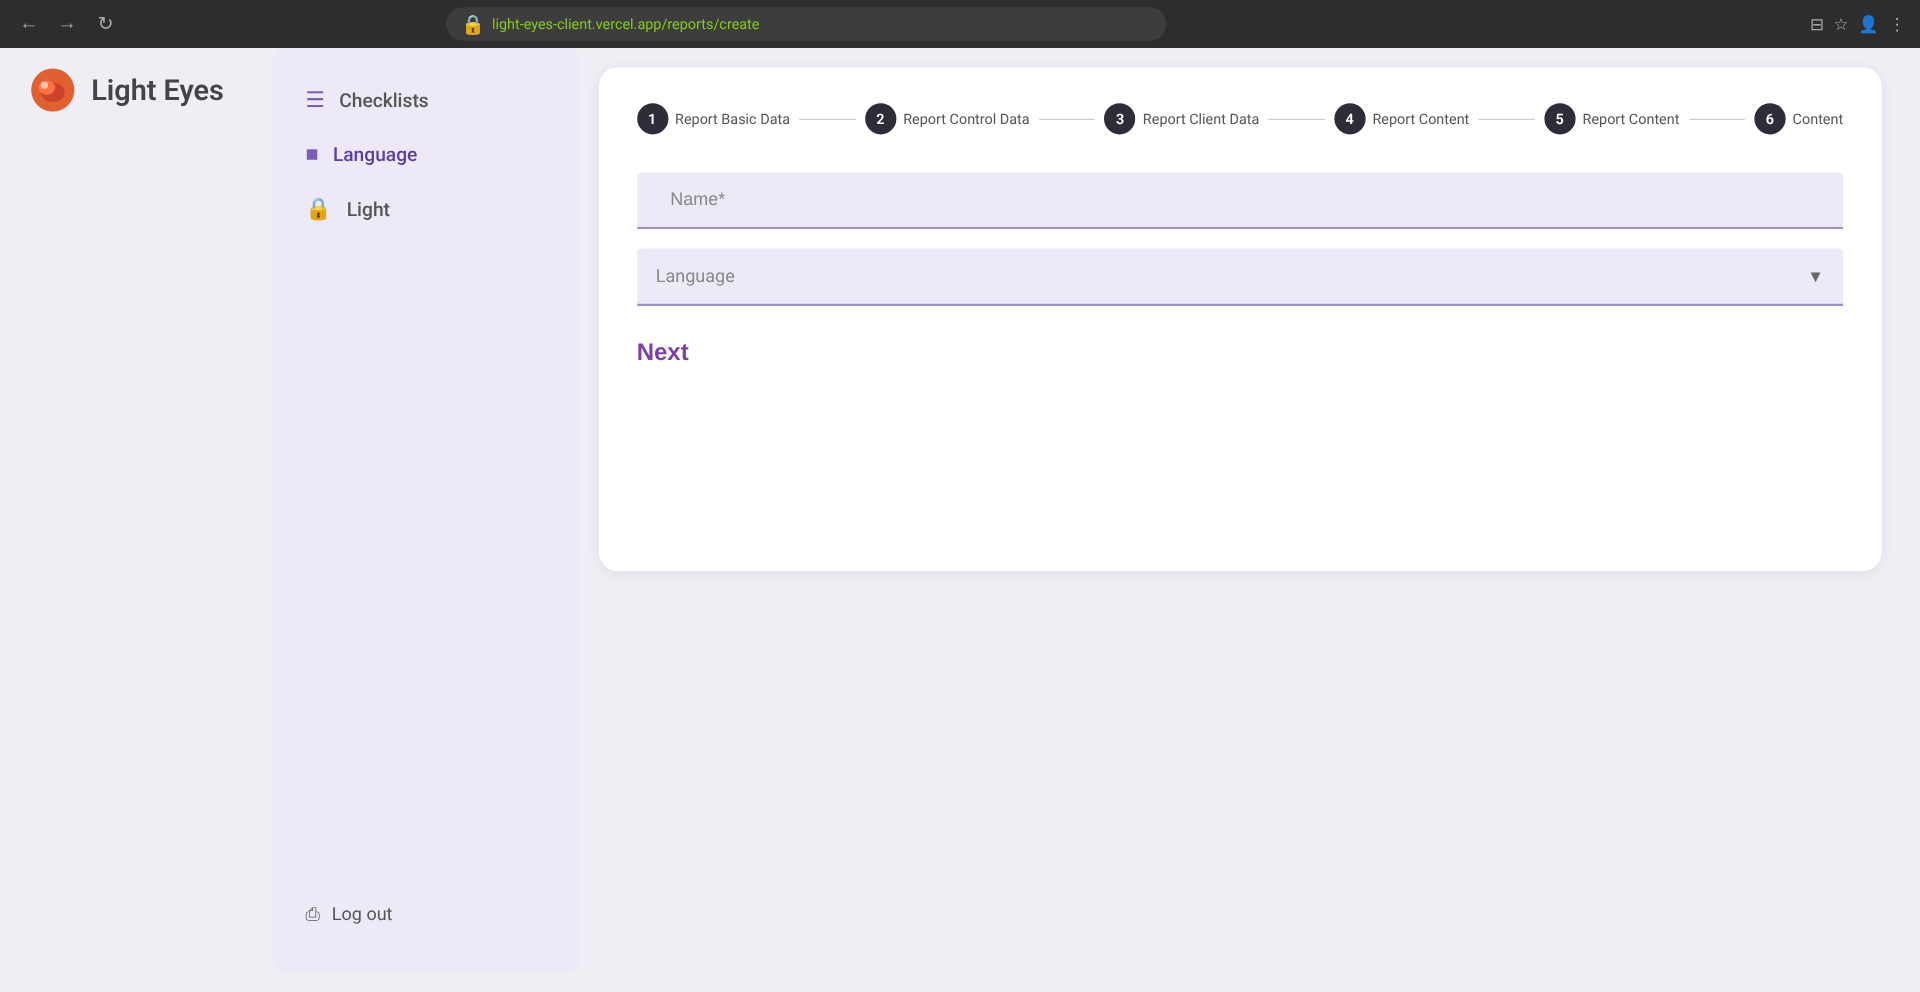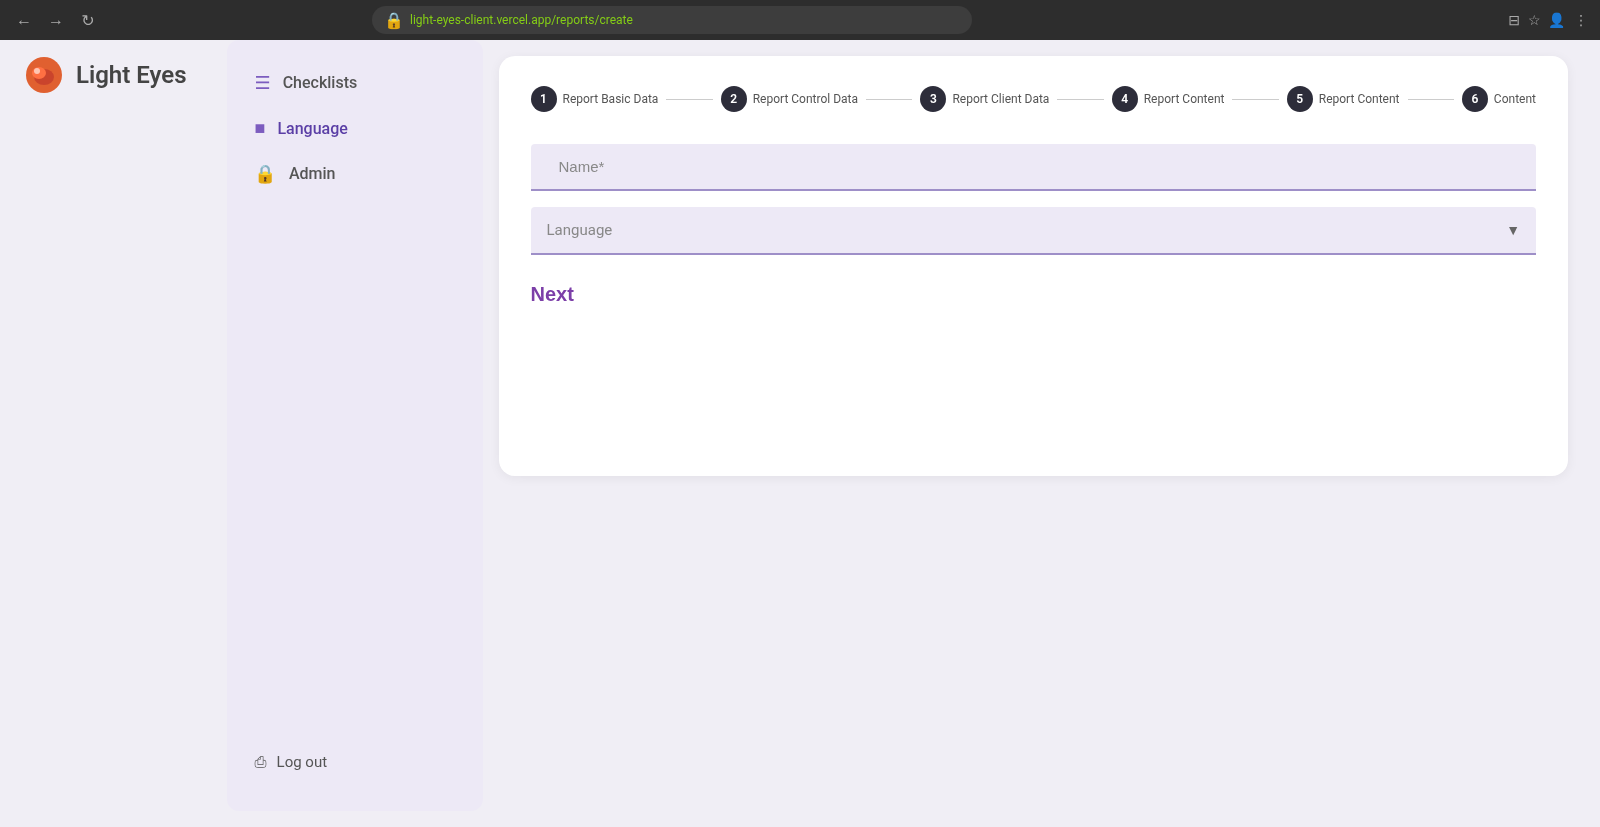--- a/index.html
+++ b/index.html
@@ -311,21 +311,21 @@
         <div class="sidebar-item">
           <span class="sidebar-item-icon">☰</span>
           <span>Checklists</span>
         </div>
         <div class="sidebar-item active">
           <span class="sidebar-item-icon">■</span>
           <span>Language</span>
         </div>
         <div class="sidebar-item">
           <span class="sidebar-item-icon">🔒</span>
-          <span>Admin</span>
+          <span>Light</span>
         </div>
       </nav>
       <div class="sidebar-bottom">
         <div class="logout-item">
           <span>⎙</span>
           <span>Log out</span>
         </div>
       </div>
     </div>
 

